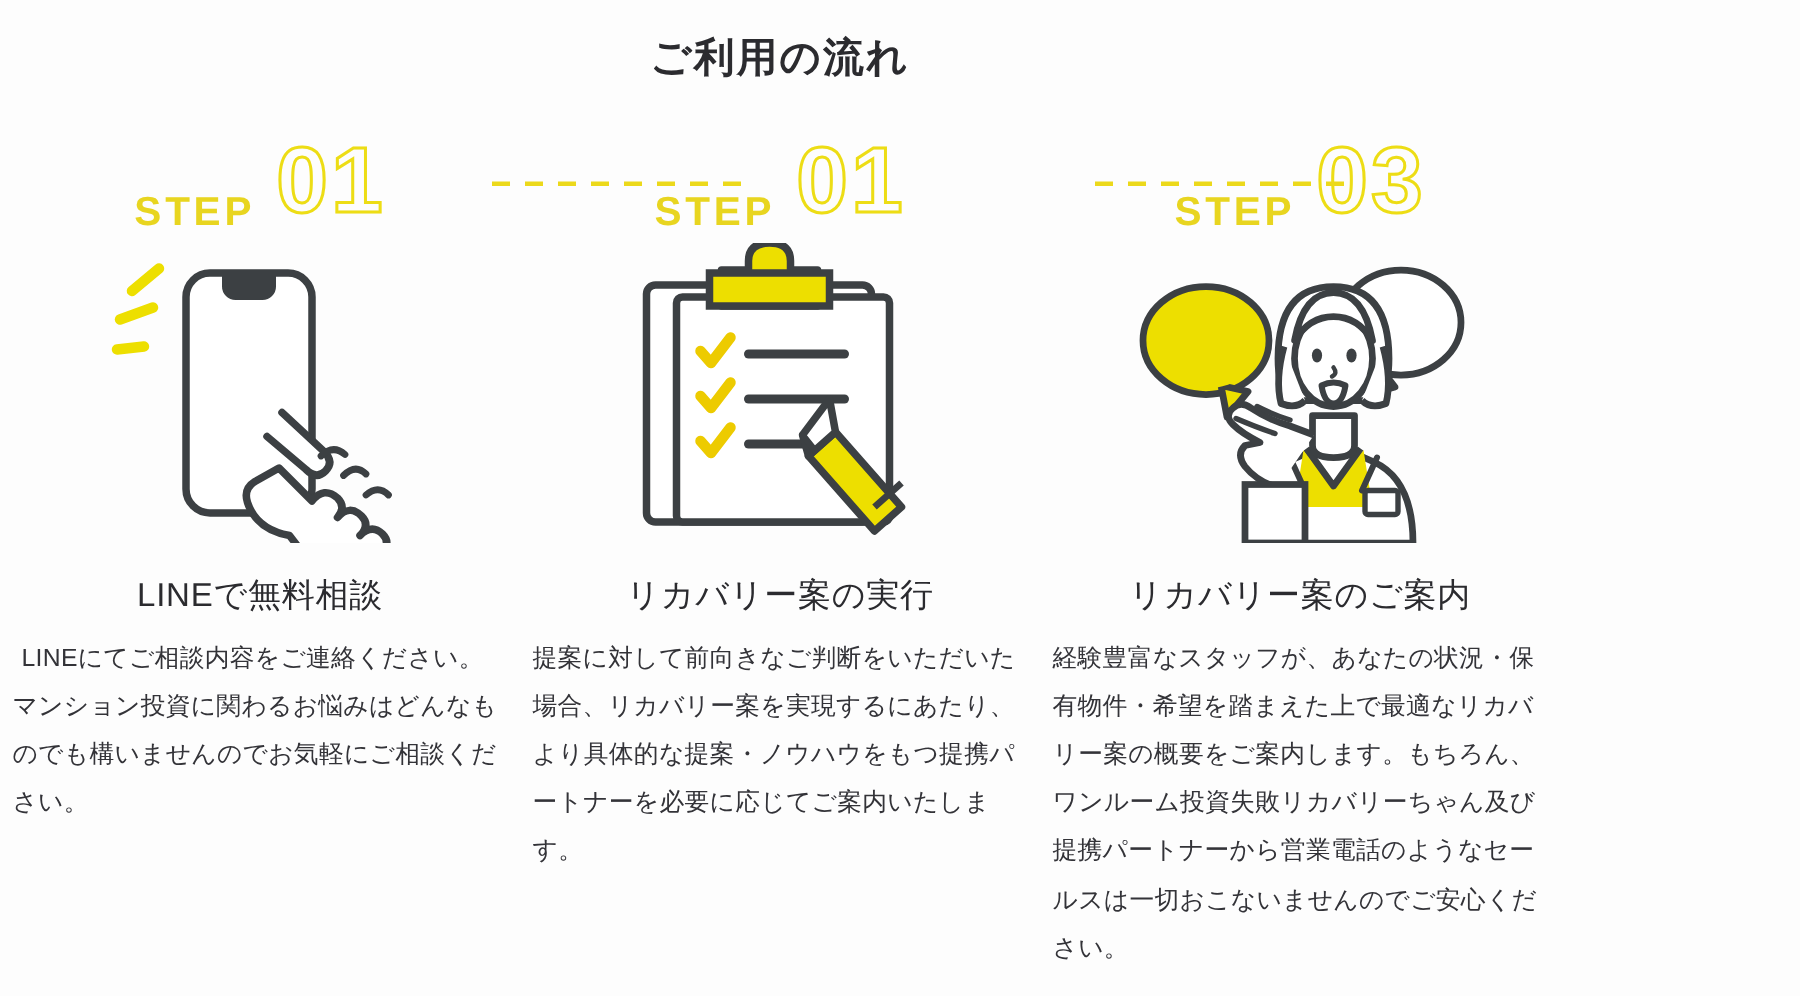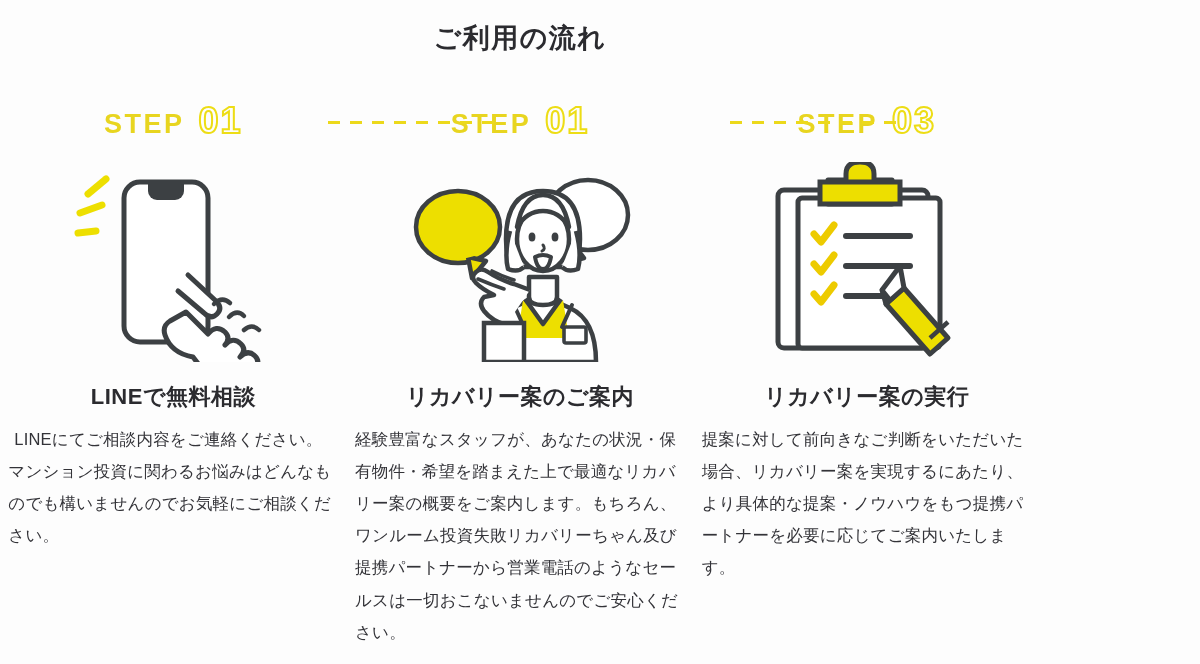--- a/index.html
+++ b/index.html
@@ -36,37 +36,37 @@
     display: flex;
     align-items: center;
     justify-content: center;
     margin-top: 36px;
     height: 62px;
   }
 
   .step-badge {
     width: 400px;
     display: flex;
-    align-items: center;
+    align-items: flex-end;
     justify-content: center;
     gap: 14px;
   }
 
   .step-word {
     font-size: 27px;
     font-weight: 700;
     letter-spacing: 2.5px;
     color: #e8d520;
     line-height: 1;
     position: relative;
     top: 3px;
   }
 
   .step-num {
-    font-size: 36px;
+    font-size: 62px;
     font-weight: 700;
     line-height: 1;
     letter-spacing: 2px;
     color: transparent;
     -webkit-text-stroke: 2px #eddd15;
     text-shadow: none;
   }
 
   .dash-connector {
     position: absolute;
@@ -96,21 +96,21 @@
 
   .art {
     height: 200px;
     display: flex;
     align-items: flex-end;
     justify-content: center;
   }
 
   .col-title {
     font-size: 22px;
-    font-weight: 700;
+    font-weight: 400;
     color: #2b2b2f;
     letter-spacing: 0.5px;
     margin-top: 22px;
     text-align: center;
     line-height: 1.2;
   }
 
   .col-body {
     margin-top: 12px;
     width: 330px;
@@ -179,20 +179,55 @@
             <path d="M148 137 q8 -8 16 -1"></path>
             <path d="M163 150 q8 -8 15 -1"></path>
             <path d="M178 163 q8 -7 15 0"></path>
           </g>
         </svg>
       </div>
       <h2 class="col-title">LINEで無料相談</h2>
       <p class="col-body">LINEにてご相談内容をご連絡ください。マンション投資に関わるお悩みはどんなものでも構いませんのでお気軽にご相談ください。</p>
     </div>
 
+    <div class="col col-3">
+      <div class="art">
+        <svg width="210" height="200" viewBox="0 0 210 200">
+
+          <rect x="16" y="28" width="150" height="158" rx="6" fill="#ffffff" stroke="#3C4043" stroke-width="5"></rect>
+
+          <rect x="36" y="36" width="142" height="150" rx="4" fill="#ffffff" stroke="#3C4043" stroke-width="5"></rect>
+
+          <path d="M84 12 q0 -12 14 -12 q14 0 14 12 v6 h18 v24 h-64 v-24 h18 z" fill="#EDDF00" stroke="#3C4043" stroke-width="5" stroke-linejoin="round"></path>
+          <rect x="58" y="20" width="80" height="22" fill="#EDDF00" stroke="#3C4043" stroke-width="5"></rect>
+
+          <g stroke="#EDCB00" stroke-width="7" fill="none" stroke-linecap="round" stroke-linejoin="round">
+            <path d="M52 72 l7 8 l13 -17"></path>
+            <path d="M52 102 l7 8 l13 -17"></path>
+            <path d="M52 132 l7 8 l13 -17"></path>
+          </g>
+
+          <g stroke="#3C4043" stroke-width="6" stroke-linecap="round">
+            <line x1="84" y1="74" x2="148" y2="74"></line>
+            <line x1="84" y1="104" x2="148" y2="104"></line>
+            <line x1="84" y1="134" x2="128" y2="134"></line>
+          </g>
+
+          <g>
+            <path d="M124 142 l18 -16 l44 50 l-18 16 z" fill="#EDDF00" stroke="#3C4043" stroke-width="5" stroke-linejoin="round"></path>
+            <path d="M124 142 l18 -16 l-4 -22 l-18 24 z" fill="#ffffff" stroke="#3C4043" stroke-width="5" stroke-linejoin="round"></path>
+            <path d="M120 128 l8 10" stroke="#3C4043" stroke-width="4.5" stroke-linecap="round" fill="none"></path>
+            <path d="M168 176 l18 -16" stroke="#3C4043" stroke-width="4.5" fill="none"></path>
+          </g>
+        </svg>
+      </div>
+      <h2 class="col-title">リカバリー案の実行</h2>
+      <p class="col-body">提案に対して前向きなご判断をいただいた場合、リカバリー案を実現するにあたり、より具体的な提案・ノウハウをもつ提携パートナーを必要に応じてご案内いたします。</p>
+    </div>
+
     <div class="col col-2">
       <div class="art">
         <svg width="245" height="195" viewBox="0 0 245 195">
 
           <g>
             <ellipse cx="60" cy="60" rx="42" ry="36" fill="#EDDF00" stroke="#3C4043" stroke-width="4.5"></ellipse>
             <path d="M70 90 l4 21 l14 -17 z" fill="#EDDF00" stroke="#3C4043" stroke-width="4.5" stroke-linejoin="round"></path>
             <ellipse cx="60" cy="60" rx="38" ry="32" fill="#EDDF00"></ellipse>
           </g>
 
@@ -235,49 +270,14 @@
 
           <rect x="86" y="156" width="40" height="39" fill="#ffffff" stroke="#3C4043" stroke-width="4.5"></rect>
 
           <rect x="166" y="160" width="22" height="16" rx="2" fill="#ffffff" stroke="#3C4043" stroke-width="3.6"></rect>
         </svg>
       </div>
       <h2 class="col-title">リカバリー案のご案内</h2>
       <p class="col-body">経験豊富なスタッフが、あなたの状況・保有物件・希望を踏まえた上で最適なリカバリー案の概要をご案内します。もちろん、ワンルーム投資失敗リカバリーちゃん及び提携パートナーから営業電話のようなセールスは一切おこないませんのでご安心ください。</p>
     </div>
 
-    <div class="col col-3">
-      <div class="art">
-        <svg width="210" height="200" viewBox="0 0 210 200">
-
-          <rect x="16" y="28" width="150" height="158" rx="6" fill="#ffffff" stroke="#3C4043" stroke-width="5"></rect>
-
-          <rect x="36" y="36" width="142" height="150" rx="4" fill="#ffffff" stroke="#3C4043" stroke-width="5"></rect>
-
-          <path d="M84 12 q0 -12 14 -12 q14 0 14 12 v6 h18 v24 h-64 v-24 h18 z" fill="#EDDF00" stroke="#3C4043" stroke-width="5" stroke-linejoin="round"></path>
-          <rect x="58" y="20" width="80" height="22" fill="#EDDF00" stroke="#3C4043" stroke-width="5"></rect>
-
-          <g stroke="#EDCB00" stroke-width="7" fill="none" stroke-linecap="round" stroke-linejoin="round">
-            <path d="M52 72 l7 8 l13 -17"></path>
-            <path d="M52 102 l7 8 l13 -17"></path>
-            <path d="M52 132 l7 8 l13 -17"></path>
-          </g>
-
-          <g stroke="#3C4043" stroke-width="6" stroke-linecap="round">
-            <line x1="84" y1="74" x2="148" y2="74"></line>
-            <line x1="84" y1="104" x2="148" y2="104"></line>
-            <line x1="84" y1="134" x2="128" y2="134"></line>
-          </g>
-
-          <g>
-            <path d="M124 142 l18 -16 l44 50 l-18 16 z" fill="#EDDF00" stroke="#3C4043" stroke-width="5" stroke-linejoin="round"></path>
-            <path d="M124 142 l18 -16 l-4 -22 l-18 24 z" fill="#ffffff" stroke="#3C4043" stroke-width="5" stroke-linejoin="round"></path>
-            <path d="M120 128 l8 10" stroke="#3C4043" stroke-width="4.5" stroke-linecap="round" fill="none"></path>
-            <path d="M168 176 l18 -16" stroke="#3C4043" stroke-width="4.5" fill="none"></path>
-          </g>
-        </svg>
-      </div>
-      <h2 class="col-title">リカバリー案の実行</h2>
-      <p class="col-body">提案に対して前向きなご判断をいただいた場合、リカバリー案を実現するにあたり、より具体的な提案・ノウハウをもつ提携パートナーを必要に応じてご案内いたします。</p>
-    </div>
-
   </div>
 </div>
 
 </body></html>

